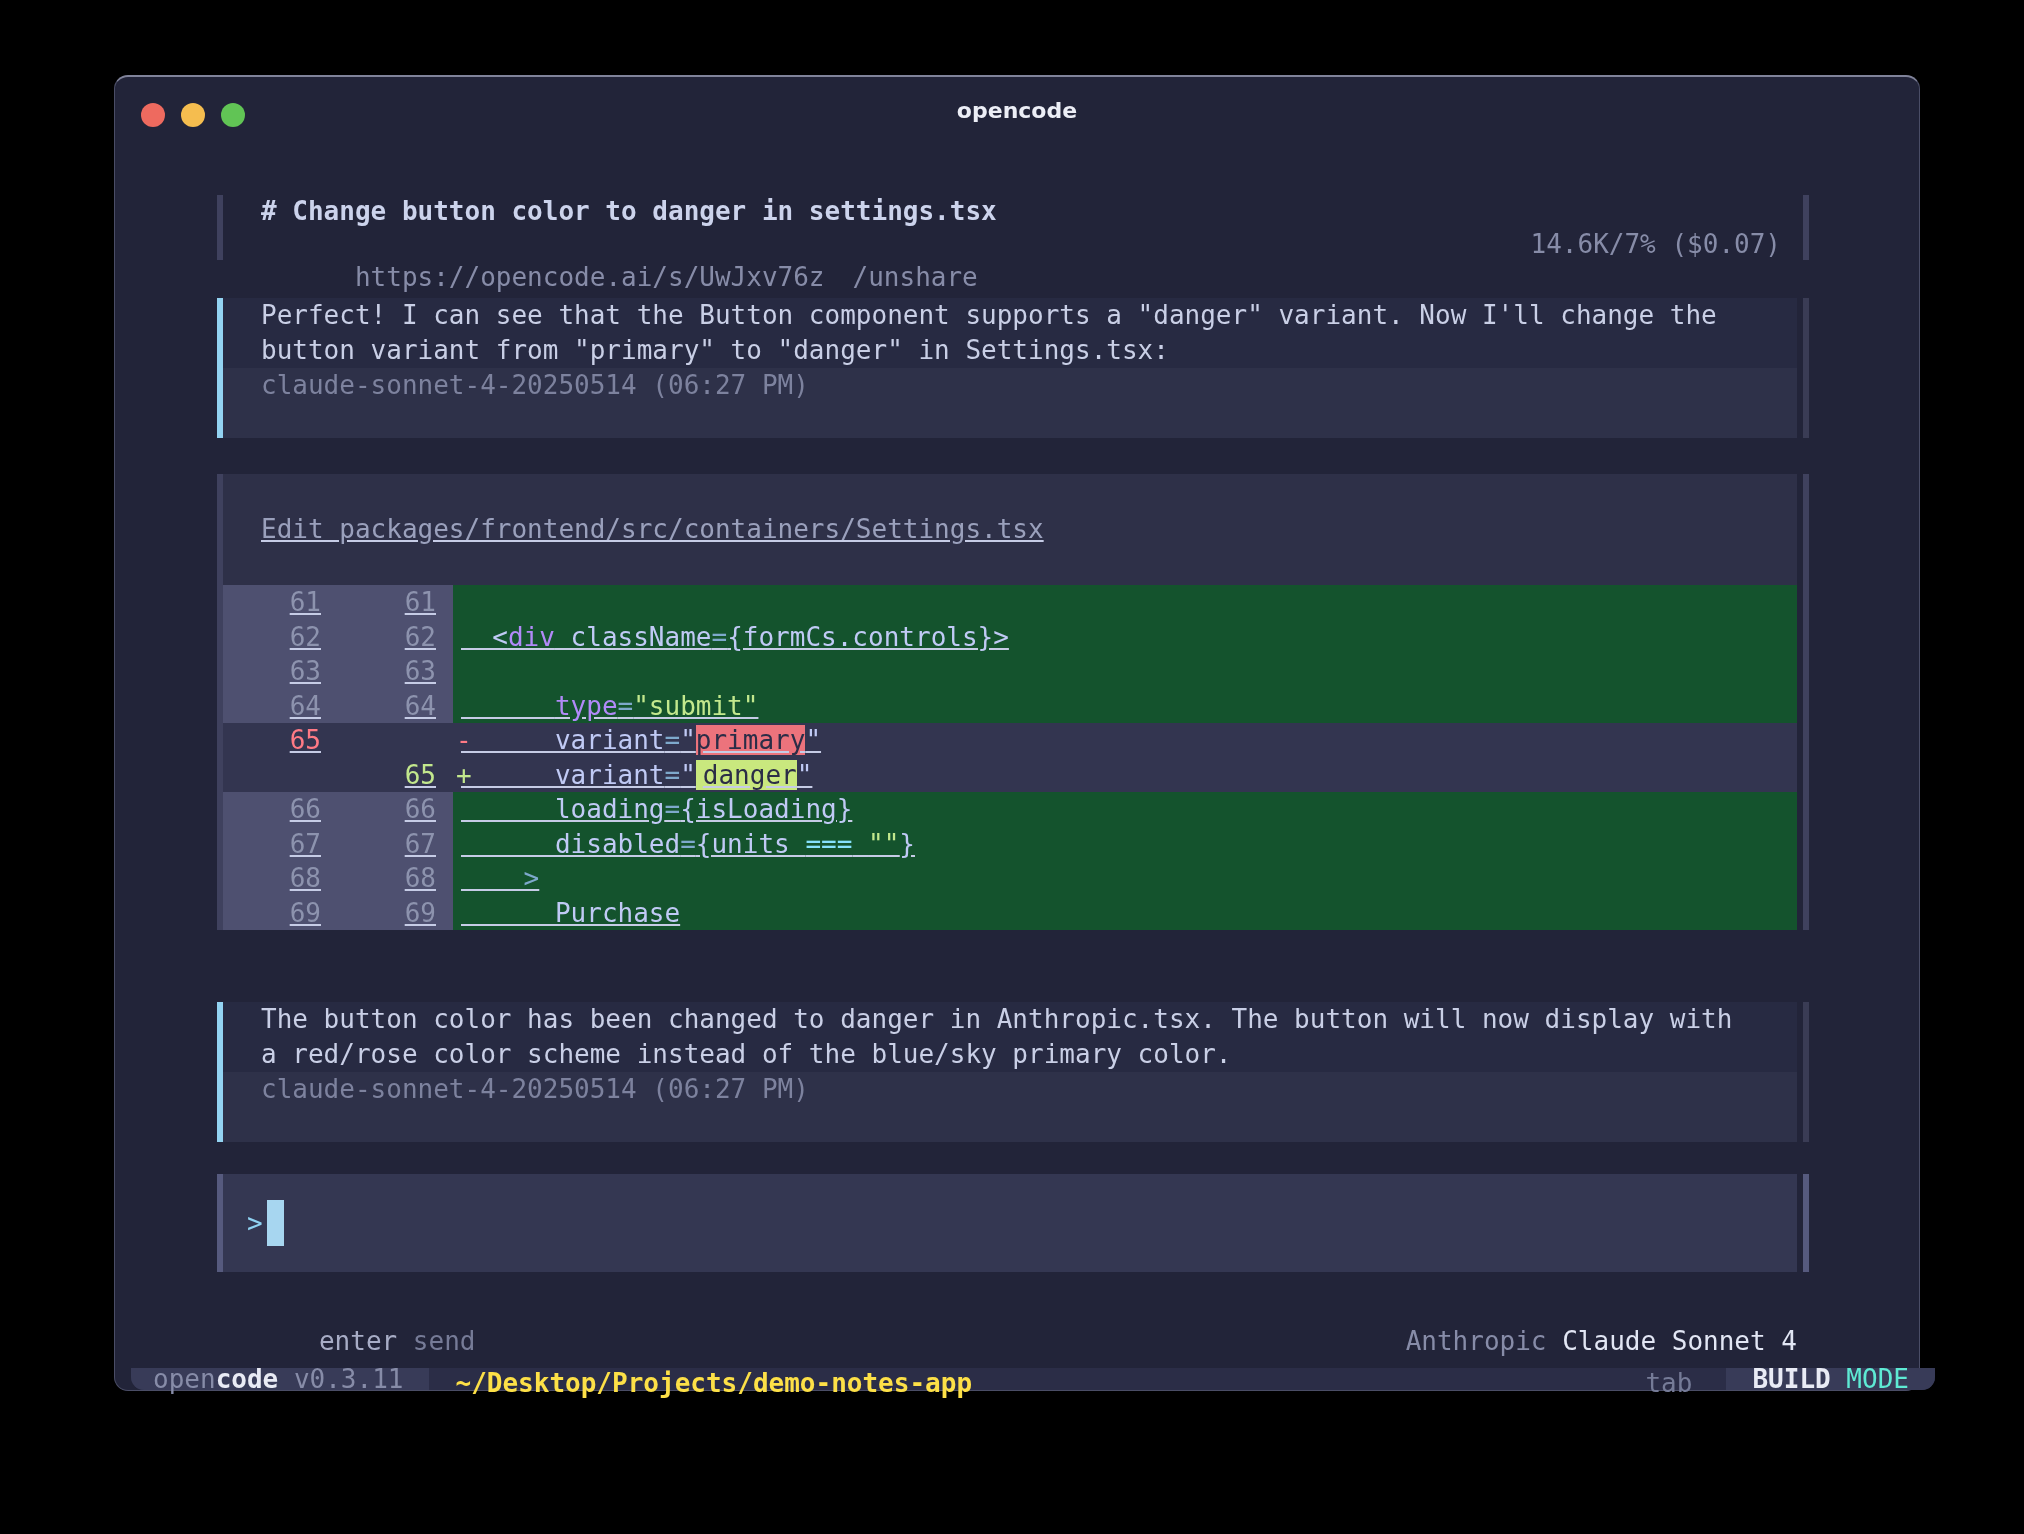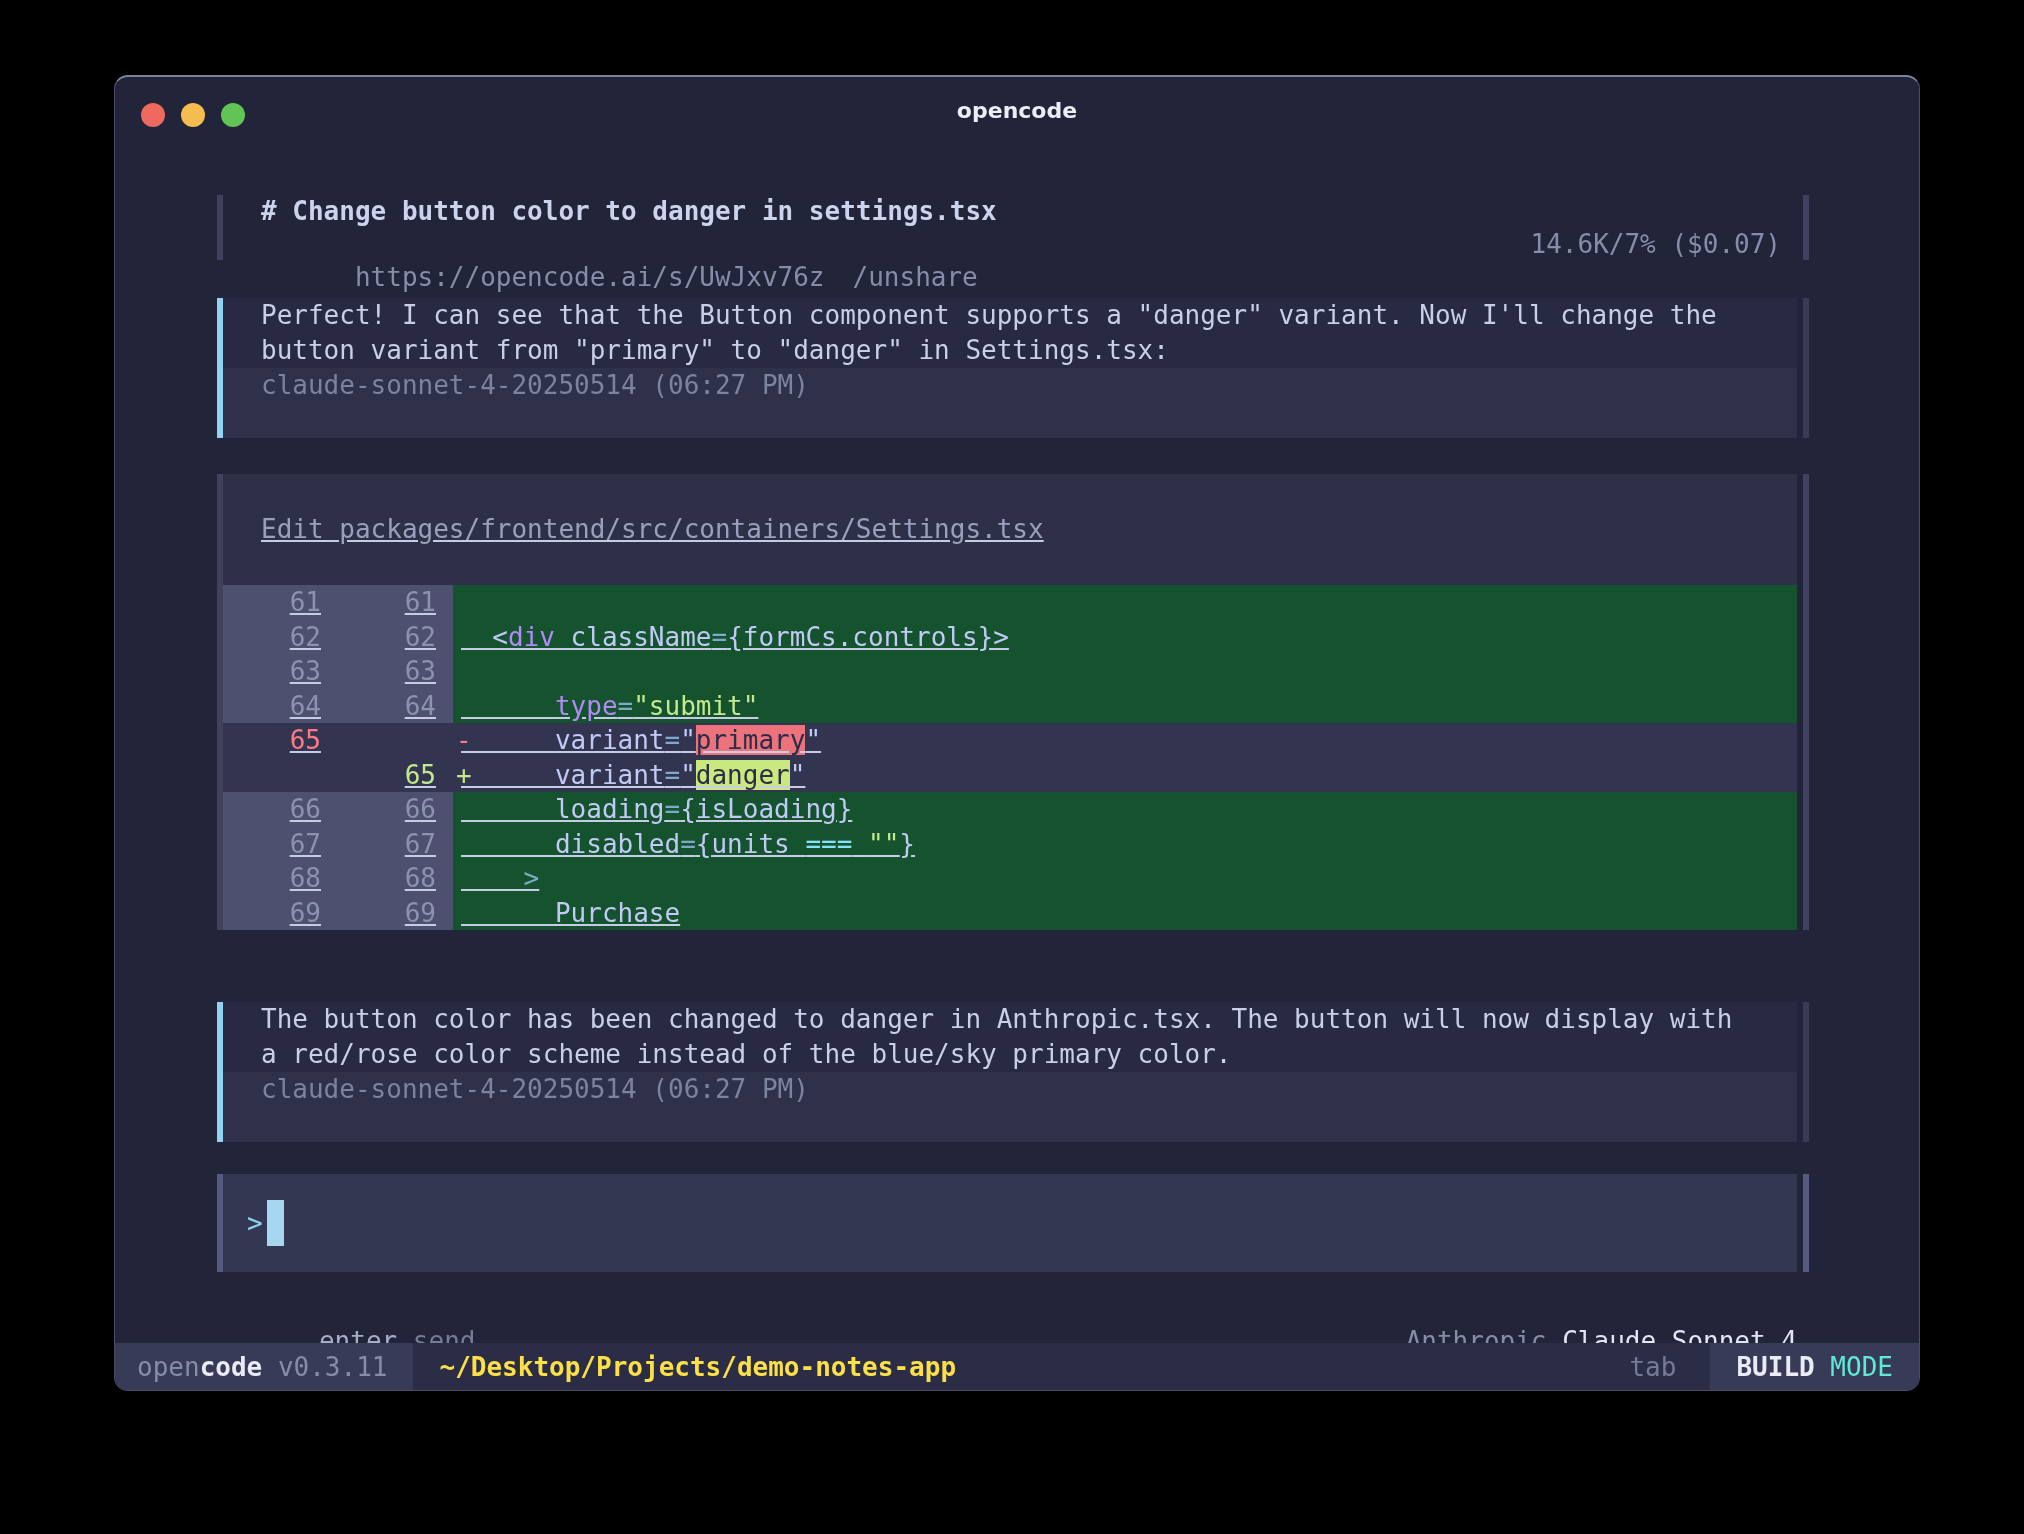--- a/index.html
+++ b/index.html
@@ -57,42 +57,42 @@
   .dcode{position:relative;flex:1;padding-left:8px;color:#c0caf5;}
   .mark{position:absolute;left:3px;top:0;}
   .del .mark{color:#ff7a85;}
   .add .mark{color:#c3e88d;}
   .tok-p{color:#c0caf5;}
   .tok-v{color:#b18af8;}
   .tok-s{color:#c3e88d;}
   .tok-o{color:#86e1fc;}
   .tok-e{color:#7ea9cc;}
   .tok-dw{background:#ec737c;color:#2b2d47;}
-  .tok-aw{background:#c9e87e;color:#2b2d47;}
+  .tok-aw{background:#c9e87e;color:#2b2d47;padding-left:7px;}
 
   
   .inp{top:1097px;height:98px;}
   .inp .lbar,.inp .rbar{background:#565a7e;}
   .inp .bgarea{background:#343752;}
   .input-row{position:absolute;left:24px;top:0;height:100%;display:flex;align-items:center;}
   .prompt{color:#8fd2f2;}
   .cursor{width:17px;height:46px;background:#a7d6f0;margin-left:4px;}
 
   
   .foot{top:1212px;height:35px;line-height:35px;}
   .foot-left{position:absolute;left:8px;white-space:pre;}
   .foot-key{color:#a8adc6;}
   .foot-action{color:#767b97;}
   .foot-right{position:absolute;right:12px;white-space:pre;}
   .foot-provider{color:#878ca8;}
   .foot-model{color:#e2e6f4;}
 
   
-  .sbar{position:absolute;left:0;bottom:0;width:100%;height:47px;background:#2b2d47;
-        border-radius:0 0 13px 13px;display:flex;align-items:center;white-space:pre;}
+  .sbar{position:absolute;left:16px;bottom:0;width:100%;height:22px;background:#2b2d47;
+        border-radius:0 0 13px 13px;display:flex;align-items:flex-start;white-space:pre;}
   .sb-app{background:#383b58;height:100%;display:flex;align-items:center;
           padding:0 26px 0 22px;border-radius:0 0 0 13px;}
   .sb-open{color:#878ca8;}
   .sb-code{color:#e9ebf5;font-weight:700;}
   .sb-ver{color:#878ca8;}
   .sb-path{margin-left:26px;color:#fde047;font-weight:bold;}
   .sb-spacer{flex:1;}
   .sb-tab{color:#757b97;margin-right:34px;}
   .sb-mode{background:#383b58;height:100%;display:flex;align-items:center;
            padding:0 26px;border-radius:0 0 13px 0;}

